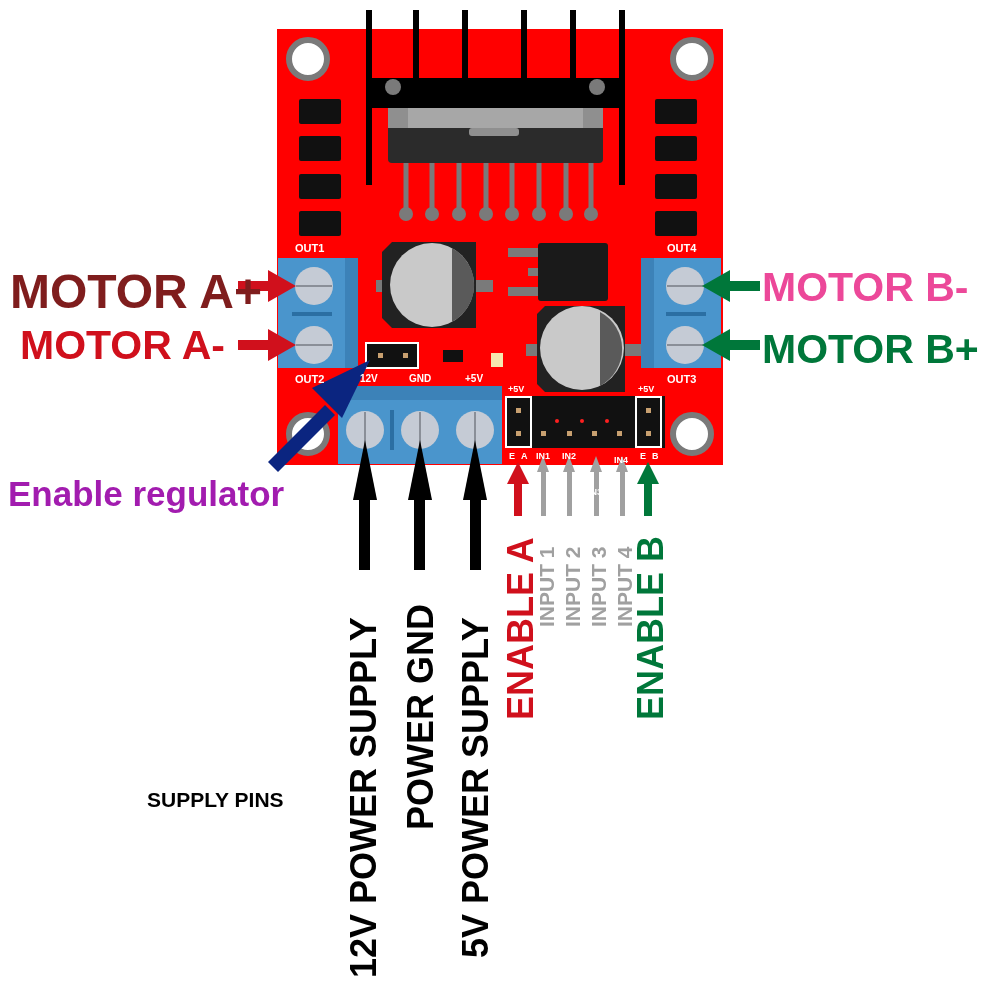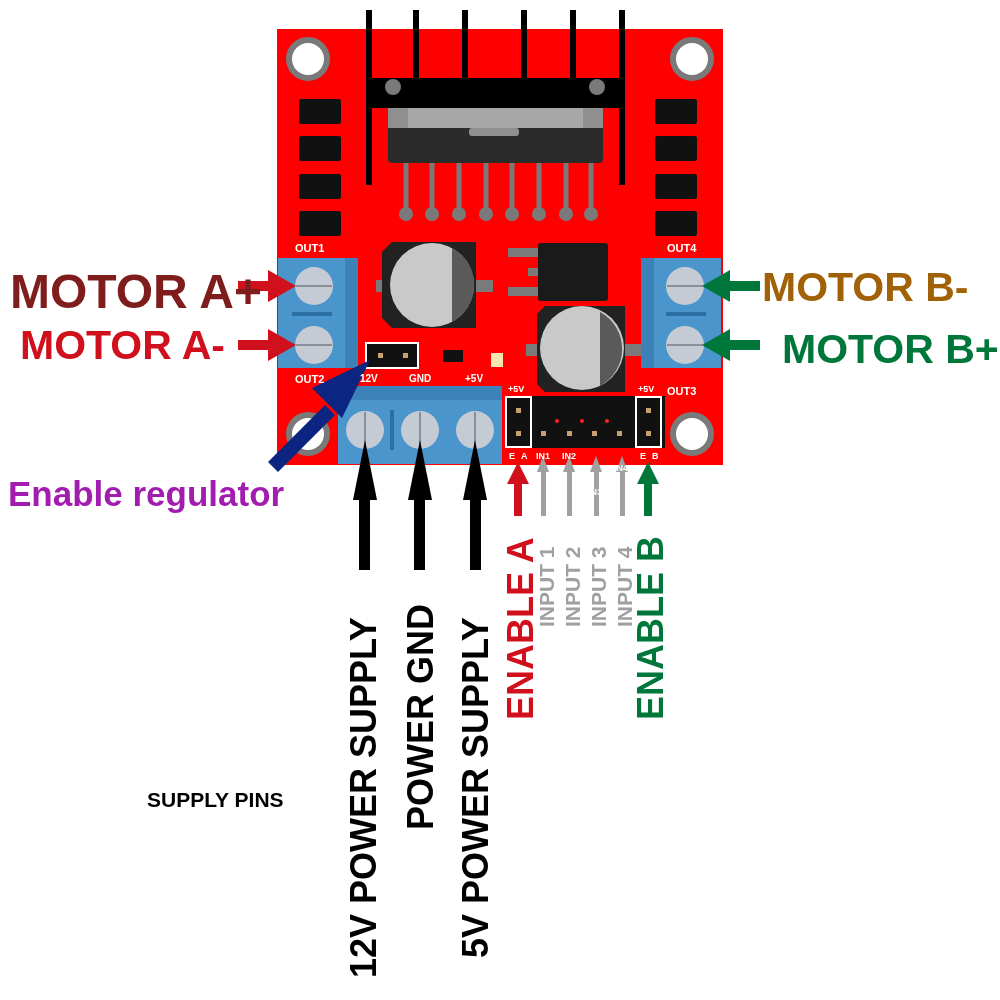--- a/index.html
+++ b/index.html
@@ -226,41 +226,41 @@
   </g>
   <g fill="#00773a">
     <rect x="644" y="480" width="8" height="36"></rect>
         <polygon points="648,462 637,484 659,484"></polygon>
   </g>
 </svg>
 
 <span class="silk" style="left:295px;top:242px;">OUT1</span>
 <span class="silk" style="left:295px;top:373px;">OUT2</span>
 <span class="silk" style="left:667px;top:242px;text-align:center;">OUT4</span>
-<span class="silk" style="left:667px;top:373px;margin-top:12px;">OUT3</span>
+<span class="silk" style="left:667px;top:373px;">OUT3</span>
 <span class="silk" style="left:360px;top:373px;font-size:10px;">12V</span>
 <span class="silk" style="left:409px;top:373px;font-size:10px;">GND</span>
 <span class="silk" style="left:465px;top:373px;font-size:10px;">+5V</span>
 <span class="silk" style="left:508px;top:384px;font-size:9px;">+5V</span>
 <span class="silk" style="left:638px;top:384px;font-size:9px;">+5V</span>
 <div style="position:absolute;left:506px;top:451px;width:160px;height:12px;">
   <span class="silk" style="left:3px;top:0;font-size:9px;">E</span>
   <span class="silk" style="left:15px;top:0;font-size:9px;">A</span>
   <span class="silk" style="left:30px;top:0;font-size:9px;">IN1</span>
   <span class="silk" style="left:56px;top:0;font-size:9px;">IN2</span>
   <span class="silk" style="left:82px;top:0;font-size:9px;margin-top:36px;">IN3</span>
-  <span class="silk" style="left:108px;top:12px;font-size:9px;">IN4</span>
+  <span class="silk" style="left:108px;top:4px;font-size:9px;">IN4</span>
   <span class="silk" style="left:134px;top:0;font-size:9px;">E</span>
   <span class="silk" style="left:146px;top:0;font-size:9px;">B</span>
 </div>
 
 <span class="lbl" style="left:10px;top:264px;font-size:48px;color:#7f1d1d;">MOTOR A+</span>
 <span class="lbl" style="left:20px;top:322px;font-size:41px;color:#d0101c;">MOTOR A-</span>
-<span class="lbl" style="left:762px;top:264px;font-size:41px;color:#a16207;">MOTOR B-</span>
-<span class="lbl" style="left:762px;top:326px;font-size:41px;color:#00773a;margin-left:20px;">MOTOR B+</span>
+<span class="lbl" style="left:762px;top:264px;font-size:41px;color:#ec4899;">MOTOR B-</span>
+<span class="lbl" style="left:762px;top:326px;font-size:41px;color:#00773a;">MOTOR B+</span>
 
 <span class="lbl" style="left:8px;top:474px;font-size:35px;color:#a21caf;">Enable regulator</span>
 
 <span class="lbl" style="left:147px;top:788px;font-size:21px;color:#000;">SUPPLY PINS</span>
 <span class="vlbl" style="left:343px;top:978px;font-size:36px;color:#000;">12V POWER SUPPLY</span>
 <span class="vlbl" style="left:400px;top:830px;font-size:36px;color:#000;">POWER GND</span>
 <span class="vlbl" style="left:455px;top:958px;font-size:36px;color:#000;">5V POWER SUPPLY</span>
 
 <span class="vlbl" style="left:500px;top:720px;font-size:36px;color:#d0101c;">ENABLE A</span>
 <span class="vlbl" style="left:535px;top:627px;font-size:21px;color:#a0a0a0;">INPUT 1</span>

